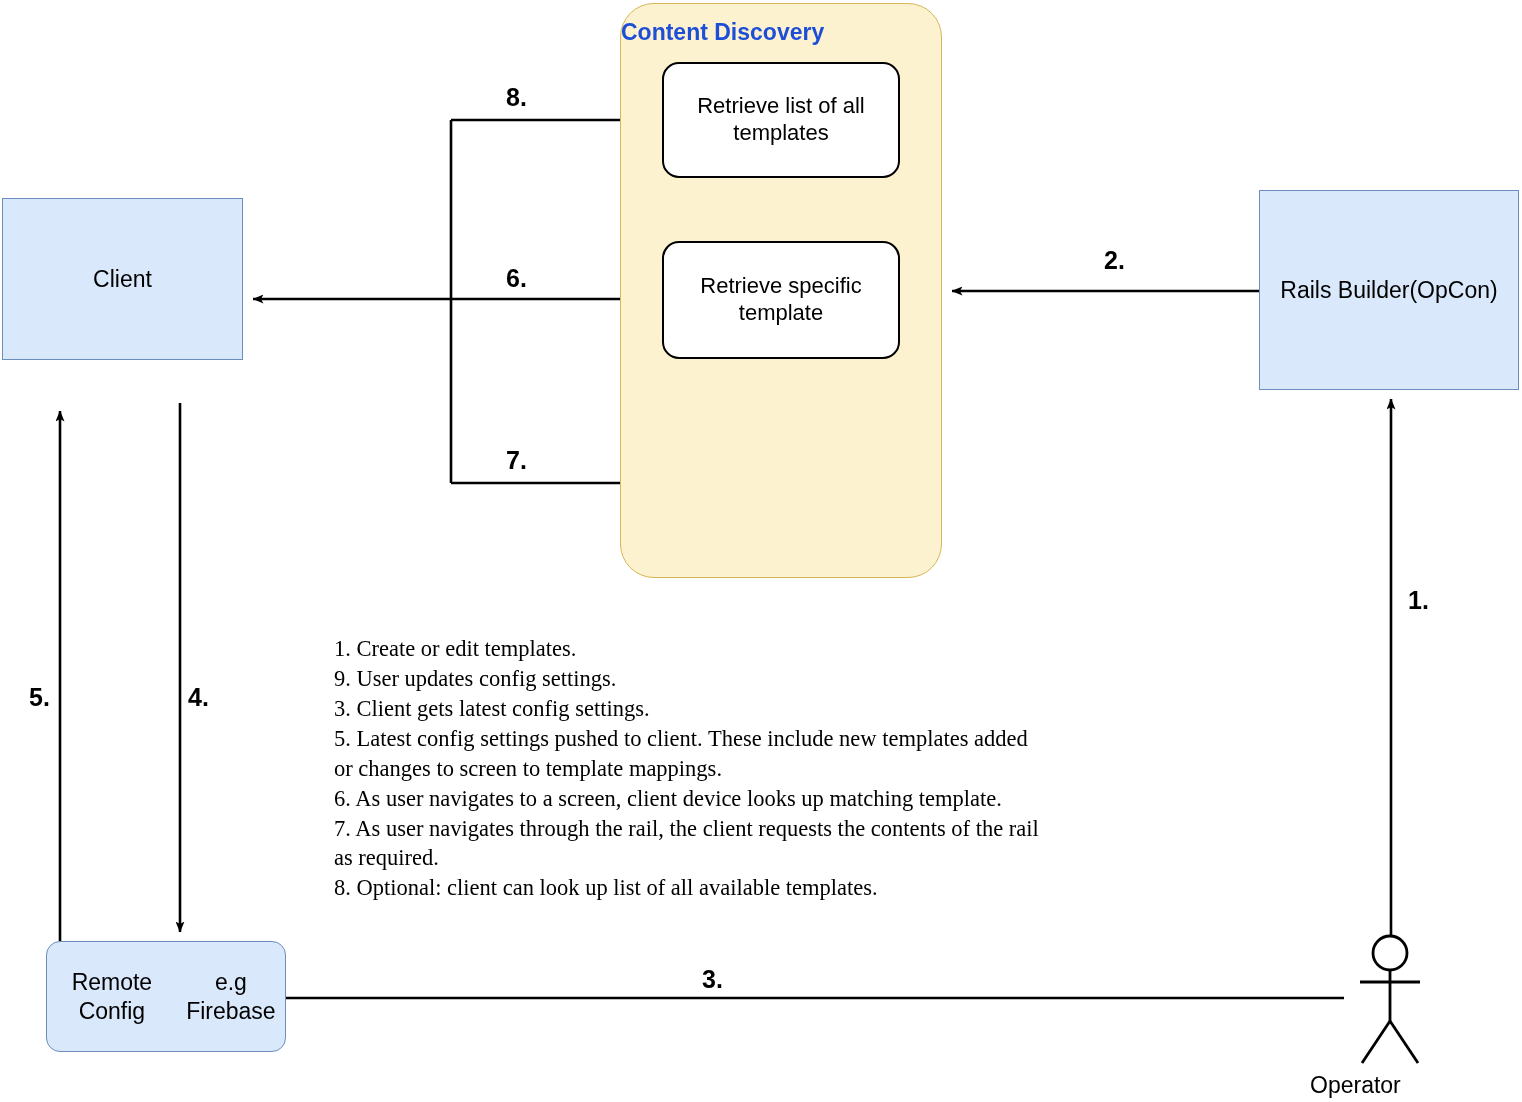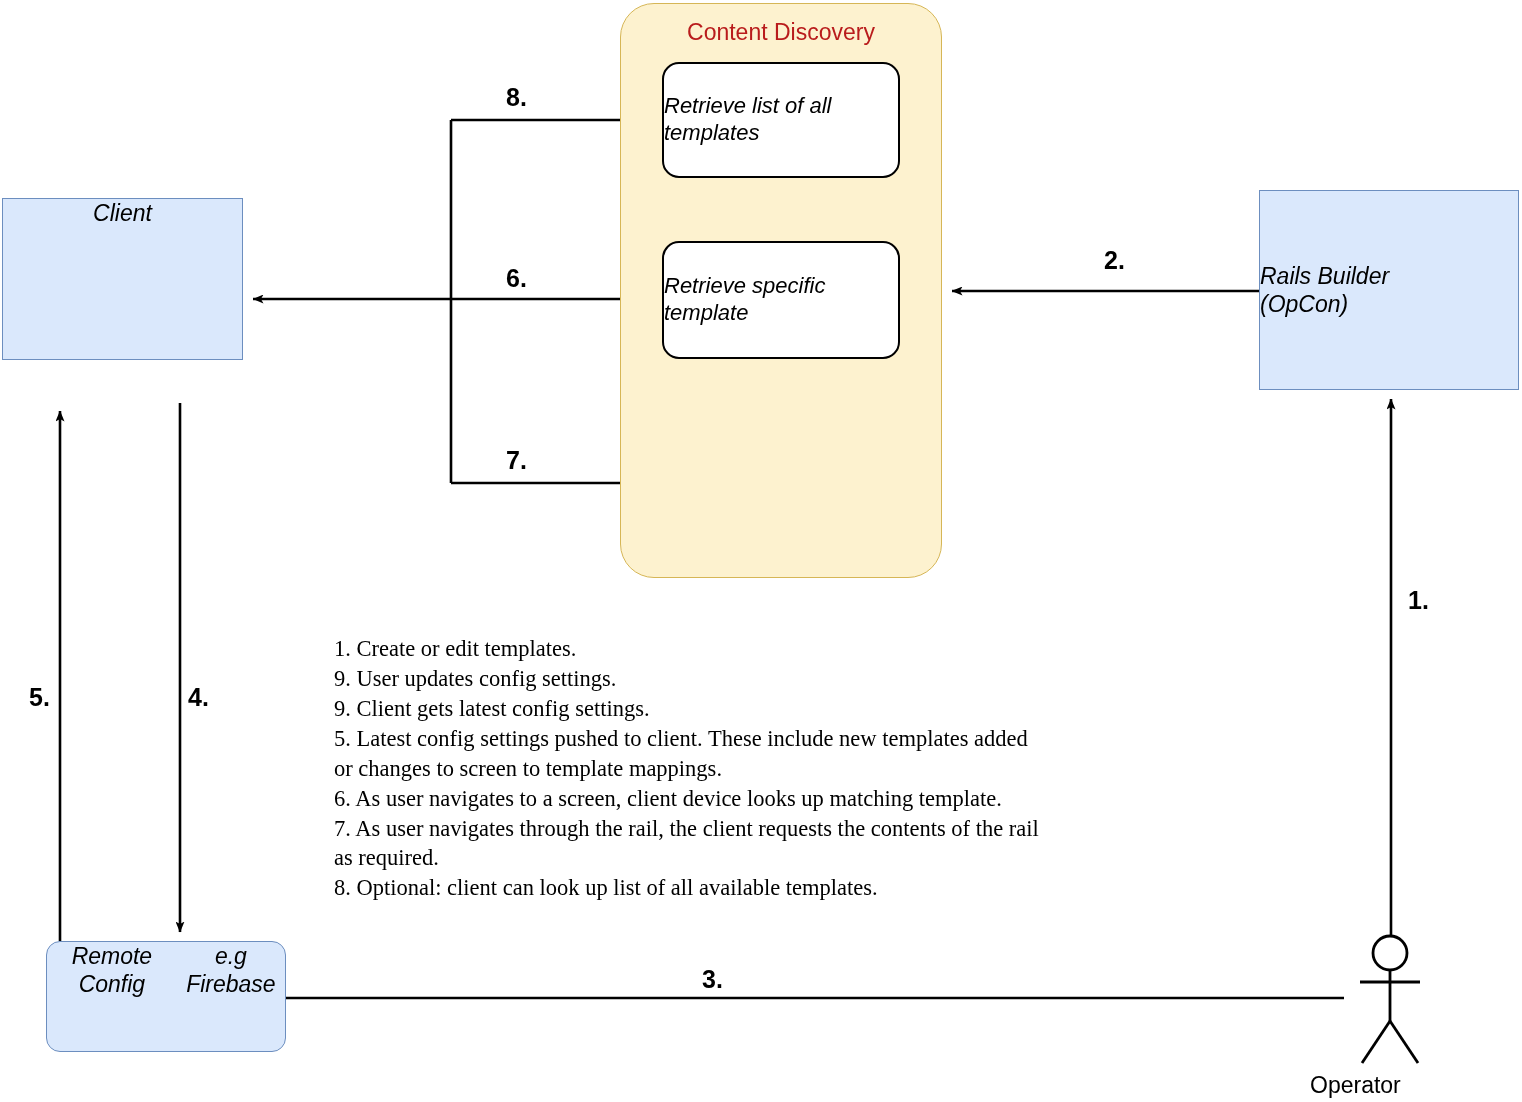--- a/index.html
+++ b/index.html
@@ -24,47 +24,46 @@
     left: 0;
     top: 0;
     width: 1522px;
     height: 1102px;
     pointer-events: none;
   }
   .node {
     position: absolute;
     box-sizing: border-box;
     display: flex;
-    align-items: flex-start;
+    align-items: center;
     justify-content: center;
     text-align: center;
     line-height: 1.22;
-    font-style: italic;
   }
   .node-blue {
     background: #dae8fc;
     border: 1.6px solid #6c8ebf;
     font-size: 23px;
   }
   .node-blue.rounded {
     border-radius: 14px;
   }
   .group-yellow {
     position: absolute;
     box-sizing: border-box;
     background: #fdf2cf;
     border: 1.8px solid #d6b656;
     border-radius: 34px;
   }
   .group-title {
     position: absolute;
     width: 100%;
-    text-align: center;
     font-size: 23px;
-    color: #b91c1c;
+    color: #1d4ed8;
+    font-weight: bold;
   }
   .node-white {
     background: #ffffff;
     border: 2.4px solid #000000;
     border-radius: 17px;
     font-size: 22px;
   }
   .edge-label {
     position: absolute;
     font-size: 25px;
@@ -144,21 +143,21 @@
       <path d="M1360,982 L1420,982" stroke="#000000" stroke-width="2.8" fill="none"></path>
       <path d="M1390,1021 L1362,1063" stroke="#000000" stroke-width="2.8" fill="none"></path>
       <path d="M1390,1021 L1418,1063" stroke="#000000" stroke-width="2.8" fill="none"></path>
     </g>
   </svg>
 
   <div class="node node-blue" style="left:2px; top:198px; width:241px; height:162px;">
     <span>Client</span>
   </div>
 
-  <div class="node node-blue" style="left:1259px; top:190px; width:260px; height:200px; flex-direction:column;">
+  <div class="node node-blue" style="left:1259px; top:190px; width:260px; height:200px; ">
     <span>Rails Builder</span>
     <span>(OpCon)</span>
   </div>
 
   <div class="node node-blue rounded" style="left:3px; top:941px; width:240px; height:111px; flex-direction:row;margin-left:43px;">
     <span>Remote Config</span>
     <span>e.g Firebase</span>
   </div>
 
   <div class="actor-label" style="left:1310px; top:1072px; width:160px;">Operator</div>
@@ -183,21 +182,21 @@
   <div class="edge-label" style="left:506px; top:446px;">7.</div>
   <div class="edge-label" style="left:1104px; top:246px;">2.</div>
   <div class="edge-label" style="left:1408px; top:586px;">1.</div>
   <div class="edge-label" style="left:702px; top:965px;">3.</div>
   <div class="edge-label" style="left:188px; top:683px;">4.</div>
   <div class="edge-label" style="left:29px; top:683px;">5.</div>
 
   <div id="legend">
     <div class="legend-line">1. Create or edit templates.</div>
     <div class="legend-line">9. User updates config settings.</div>
-    <div class="legend-line">9. Client gets latest config settings.</div>
+    <div class="legend-line">3. Client gets latest config settings.</div>
     <div class="legend-line">5. Latest config settings pushed to client. These include new templates added</div>
     <div class="legend-line">or changes to screen to template mappings.</div>
     <div class="legend-line">6. As user navigates to a screen, client device looks up matching template.</div>
     <div class="legend-line">7. As user navigates through the rail, the client requests the contents of the rail</div>
     <div class="legend-line">as required.</div>
     <div class="legend-line">8. Optional: client can look up list of all available templates.</div>
   </div>
 
 </div>
 

